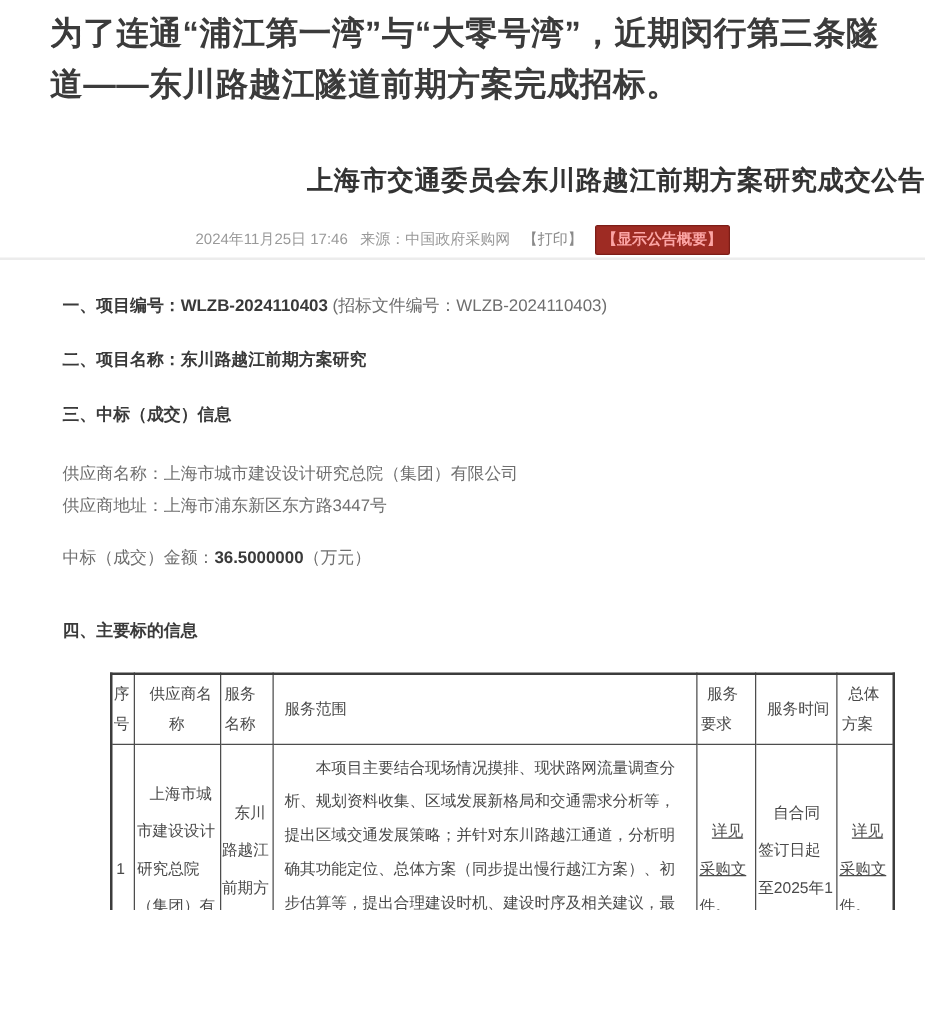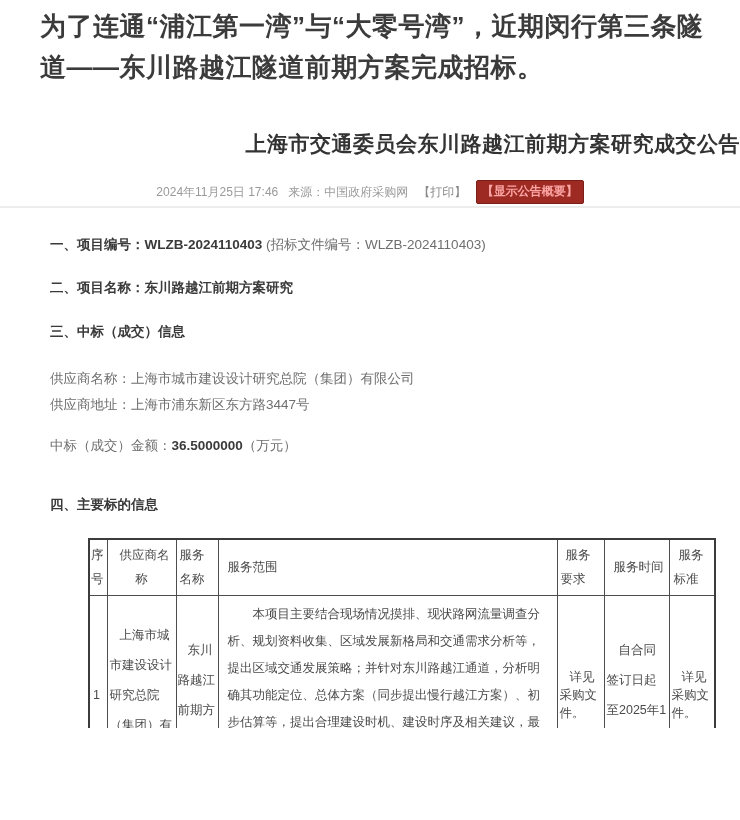--- a/index.html
+++ b/index.html
@@ -61,21 +61,21 @@
   .th2{text-indent:6px;text-align:center;}
   .th4{text-indent:0;padding-left:9px;}
   .th5{text-indent:5px;}
   .th6{text-indent:5px;padding:2px 4px;}
   .th7{text-indent:5px;padding:2px 4px;}
   td{vertical-align:middle;padding:2px;}
   .c1{padding:0 1px 0 3px;}
   .c2{line-height:30px;text-indent:10px;}
   .c3{line-height:30px;text-indent:10px;padding:2px 1px;}
   .c4{line-height:27px;text-indent:2em;vertical-align:top;padding:5px 8px 4px 9px;}
-  .c5,.c7{line-height:18px;text-indent:10px;}
+  .c5,.c7{line-height:30px;text-indent:10px;text-decoration:underline;}
   .c6{line-height:30px;text-indent:12px;}
 
   
   .watermark{
     position:absolute;right:3px;top:790px;
     font-size:18px;font-weight:700;color:#1d4ed8;letter-spacing:1px;
     text-shadow:-1px -1px 0 #666,1px -1px 0 #666,-1px 1px 0 #666,1px 1px 0 #666,2px 2px 1px rgba(40,40,40,.45);
     white-space:nowrap;
   }
 </style>
@@ -132,21 +132,21 @@
         <col style="width:46px">
     </colgroup>
     <tbody>
         <tr class="hrow">
       <th class="th1">序号</th>
       <th class="th2">供应商名称</th>
       <th class="th3">服务名称</th>
       <th class="th4">服务范围</th>
       <th class="th5">服务要求</th>
       <th class="th6">服务时间</th>
-      <th class="th7">服务标准</th>
+      <th class="th7">总体方案</th>
     </tr>
     <tr class="drow">
       <td class="c1">1</td>
       <td class="c2">上海市城市建设设计研究总院（集团）有限公司</td>
       <td class="c3">东川路越江前期方案研究</td>
       <td class="c4">本项目主要结合现场情况摸排、现状路网流量调查分析、规划资料收集、区域发展新格局和交通需求分析等，提出区域交通发展策略；并针对东川路越江通道，分析明确其功能定位、总体方案（同步提出慢行越江方案）、初步估算等，提出合理建设时机、建设时序及相关建议，最终汇总编制《东川路越江前期方案研究》报告。具体内容详见采购需求。</td>
       <td class="c5">详见采购文件。</td>
       <td class="c6">自合同签订日起至2025年12月31日。</td>
       <td class="c7">详见采购文件。</td>
     </tr>

